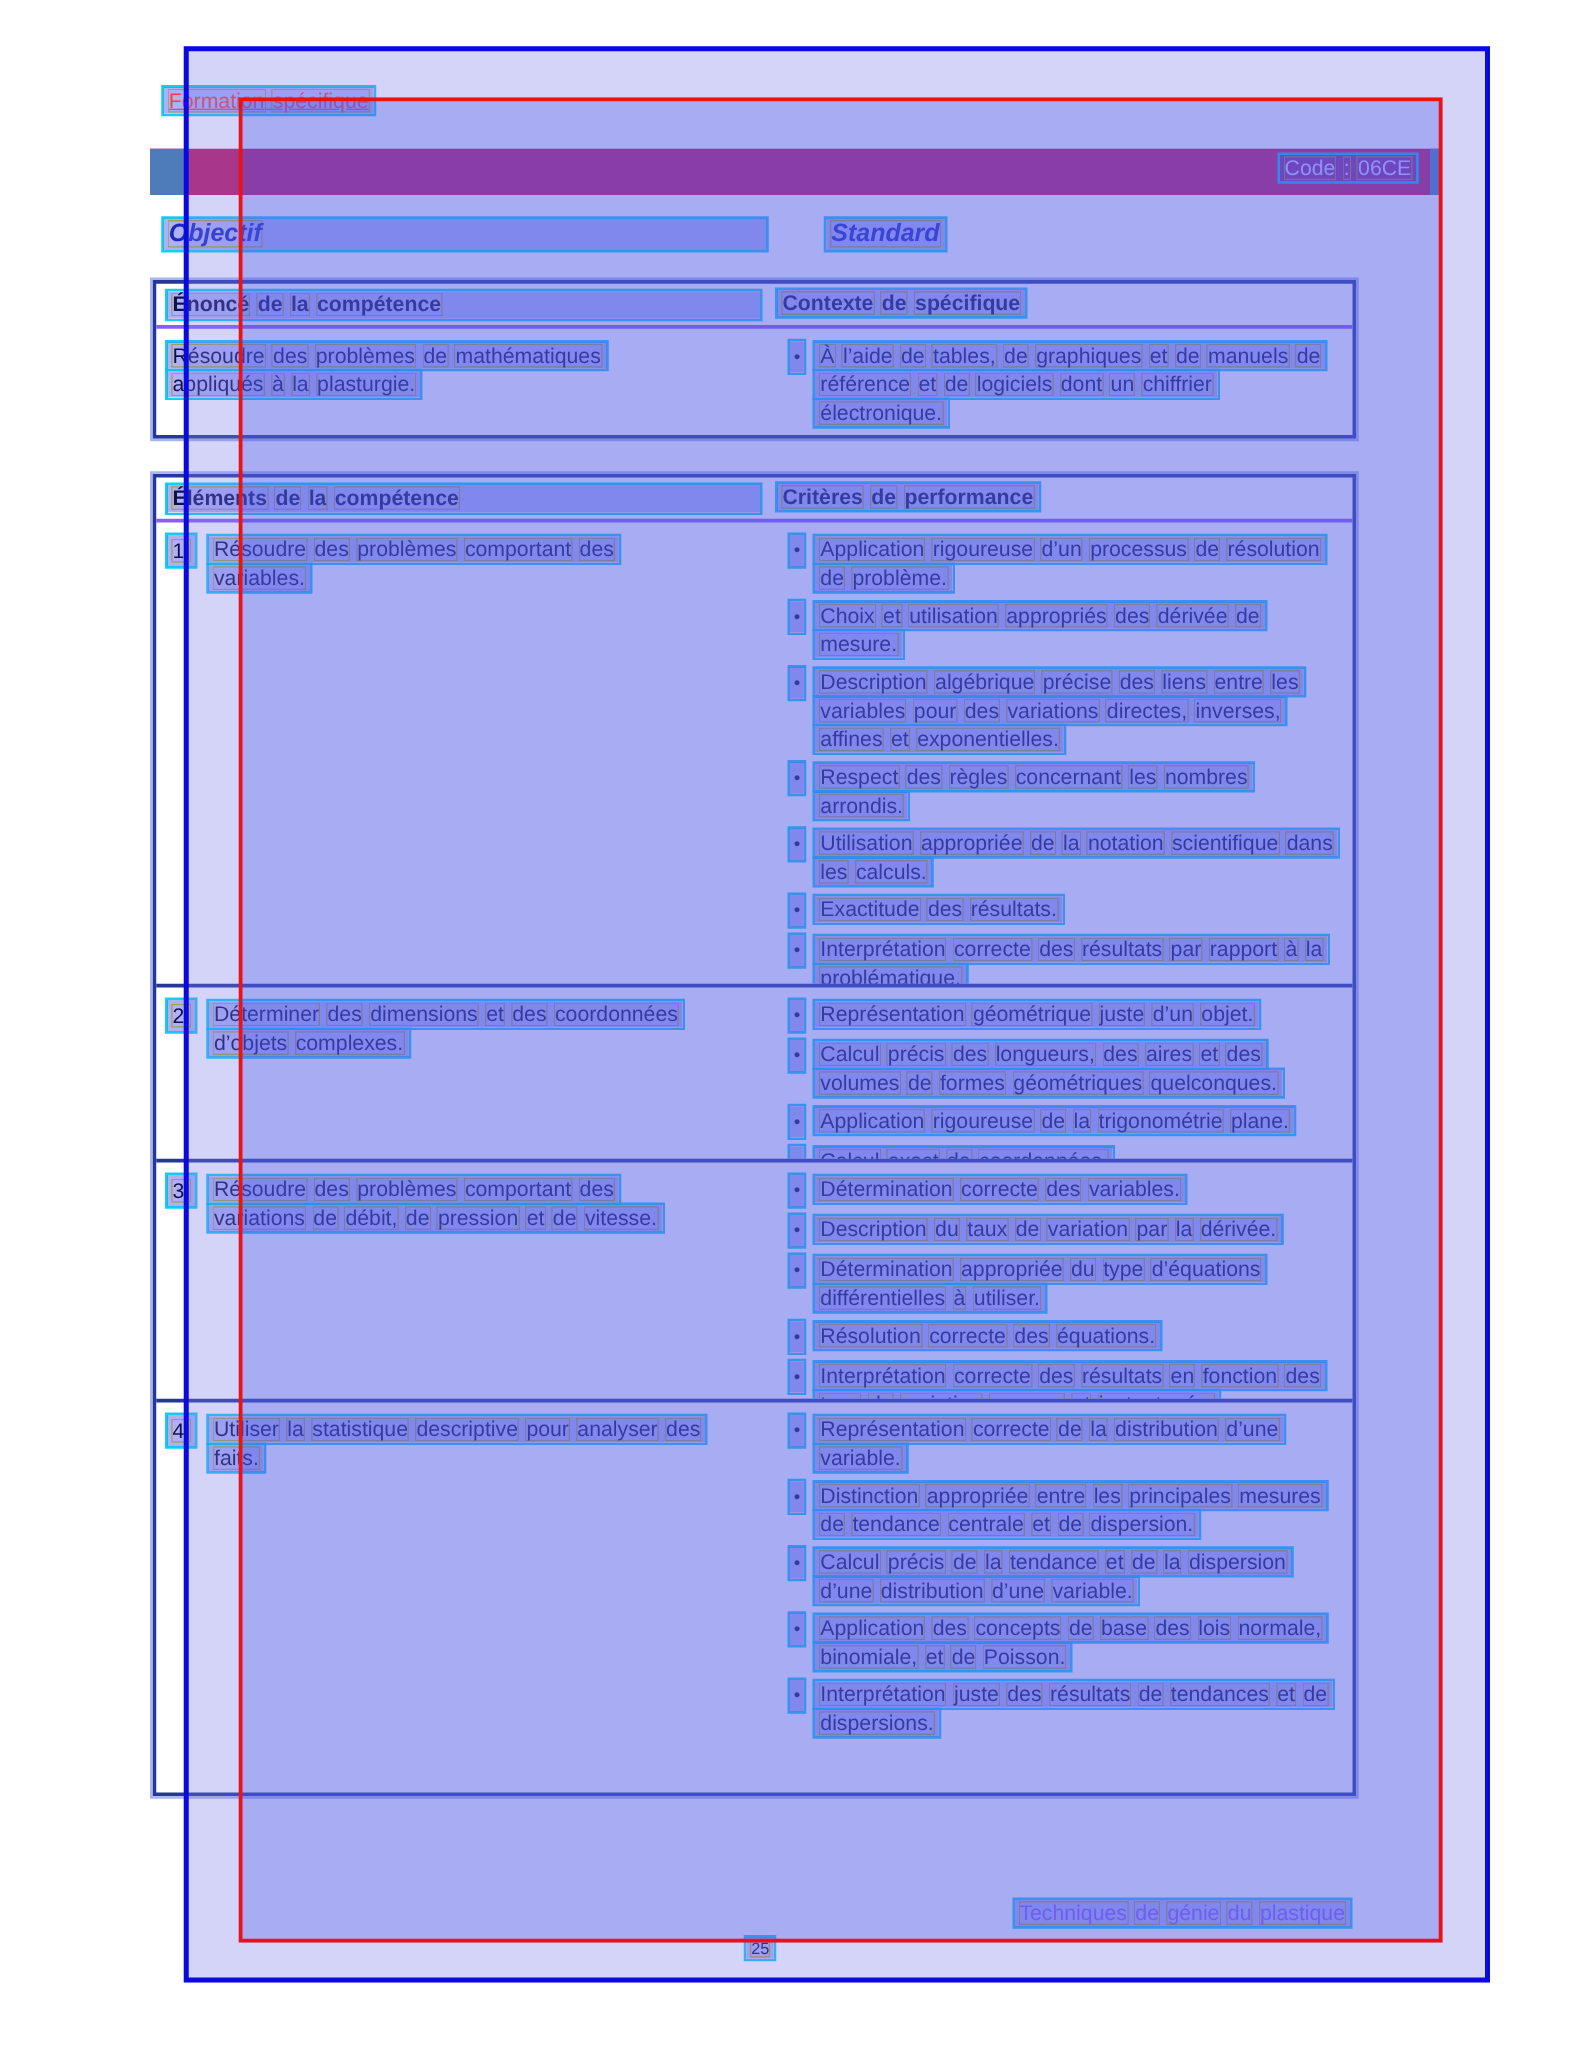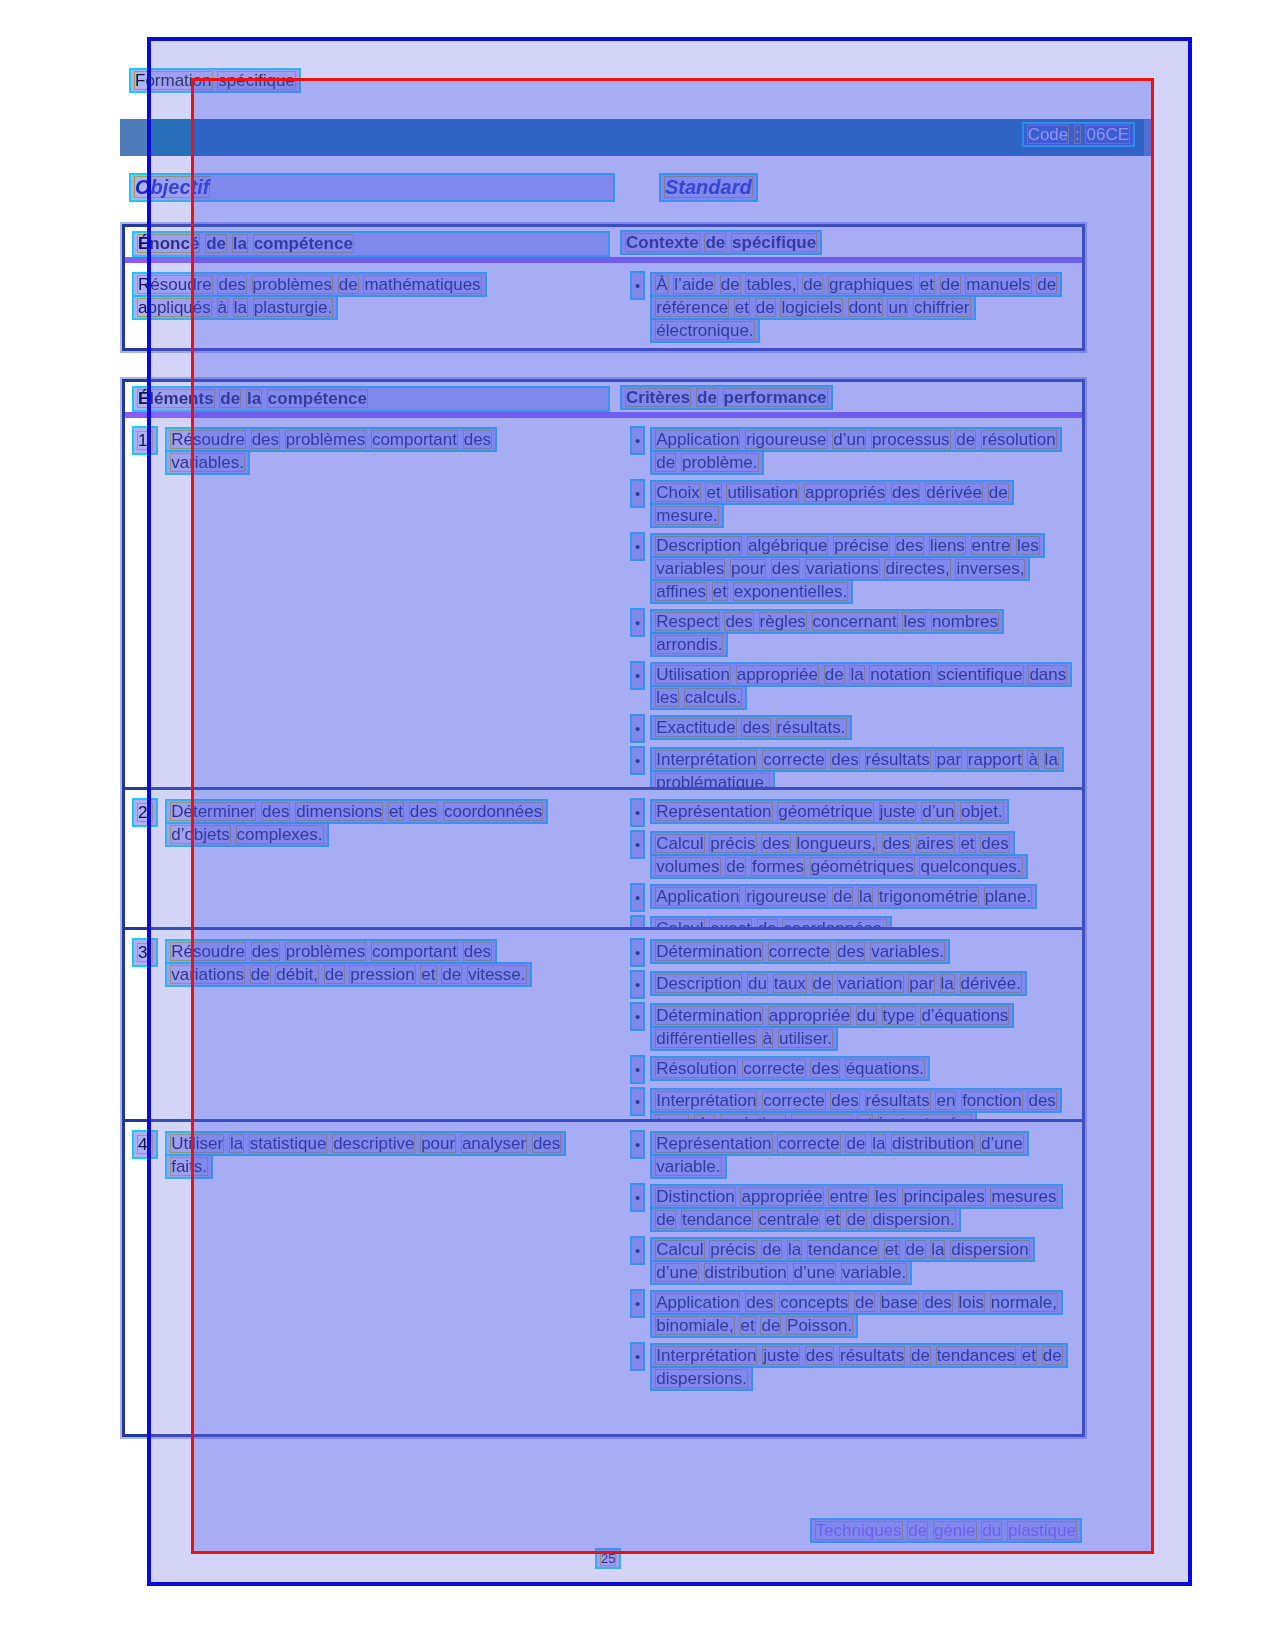--- a/index.html
+++ b/index.html
@@ -25,36 +25,36 @@
     background:rgba(62,70,228,0.42);
     box-shadow:0 0 0 2px rgba(0,196,242,0.9);
     -webkit-box-decoration-break:clone;box-decoration-break:clone;
     padding:1px 3px;
   }
   .w{
     box-shadow:inset 0 0 0 1px rgba(164,150,40,0.8);
     padding:0 1px;
   }
   
-  .toplabel{left:131px;top:71px;font-size:17px;color:#0f172a;z-index:2;}
-  .bar{left:120px;top:119px;width:1033px;height:37px;background:#0369a1;z-index:1;}
+  .toplabel{left:131px;top:71px;font-size:17px;color:#ef4444;z-index:2;text-decoration:underline;}
+  .bar{left:120px;top:119px;width:1033px;height:37px;background:#be185d;z-index:1;}
   .bar-cap-l{left:120px;top:119px;width:29px;height:37px;background:#4d7cb8;z-index:2;}
   .bar-cap-r{left:1144px;top:119px;width:9px;height:37px;background:#4d7cb8;z-index:2;}
   .codebox{position:absolute;right:20px;top:6px;font-size:17px;color:#cfc9ff;z-index:3;}
   .headrow{left:131px;top:175px;width:640px;display:flex;z-index:2;
            font-size:20px;font-weight:bold;font-style:italic;color:#1828c0;gap:48px;}
   .headrow .stretch{display:inline-block;width:476px;}
   .tbl{
     left:122px;width:963px;border:3px solid #24379b;outline:2px solid #aab4ee;
     z-index:2;box-sizing:border-box;
   }
   .t1{top:224px;}
   .t2{top:379px;}
   .thead{display:grid;grid-template-columns:497px 1fr;height:36px;
-         border-bottom:6px solid #8b5cf6;box-sizing:border-box;
+         border-bottom:3px solid #8b5cf6;box-sizing:border-box;
          font-weight:bold;font-size:17px;align-items:start;padding-top:6px;}
   .thead .stretch{display:inline-block;width:468px;}
   .trow{display:grid;grid-template-columns:497px 1fr;box-sizing:border-box;overflow:hidden;}
   .trow + .trow{border-top:3px solid #24379b;}
   .t1 .trow{height:85px;}
   .r1{height:369px;} .r2{height:140px;} .r3{height:192px;} .r4{height:315px;}
   .cell-l{padding:10px 10px 0 9px;display:flex;gap:11px;align-items:flex-start;
           font-size:17px;line-height:23px;}
   .cell-l .num{flex:0 0 auto;}
   .cell-l .el-text{max-width:398px;}

